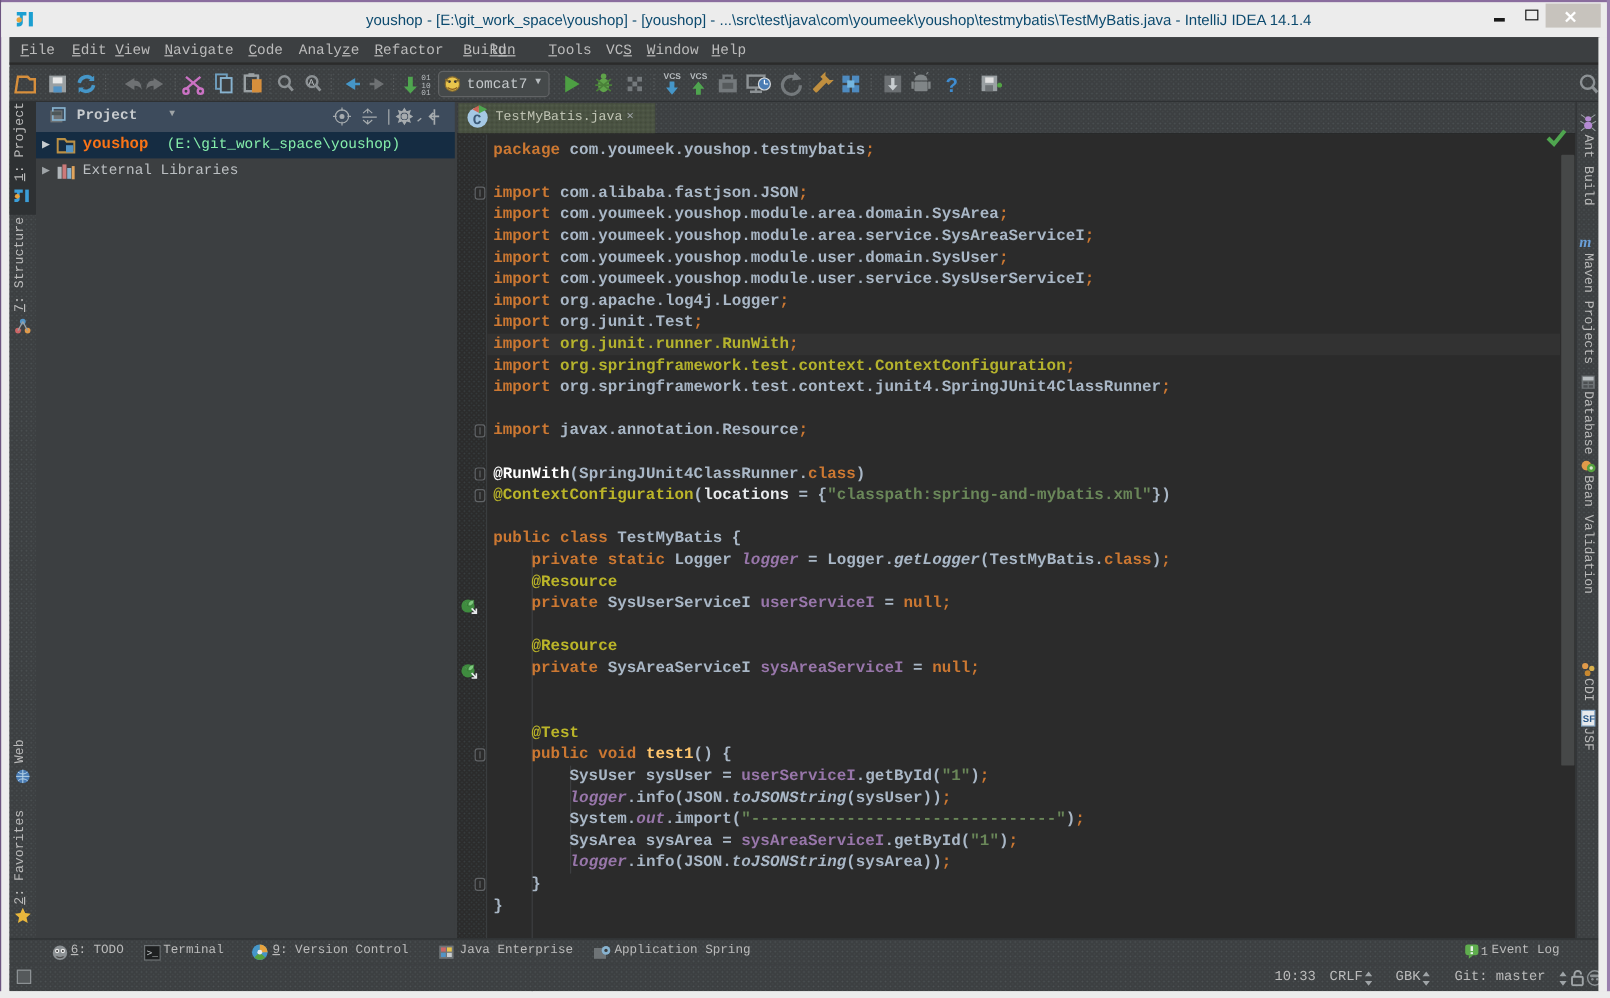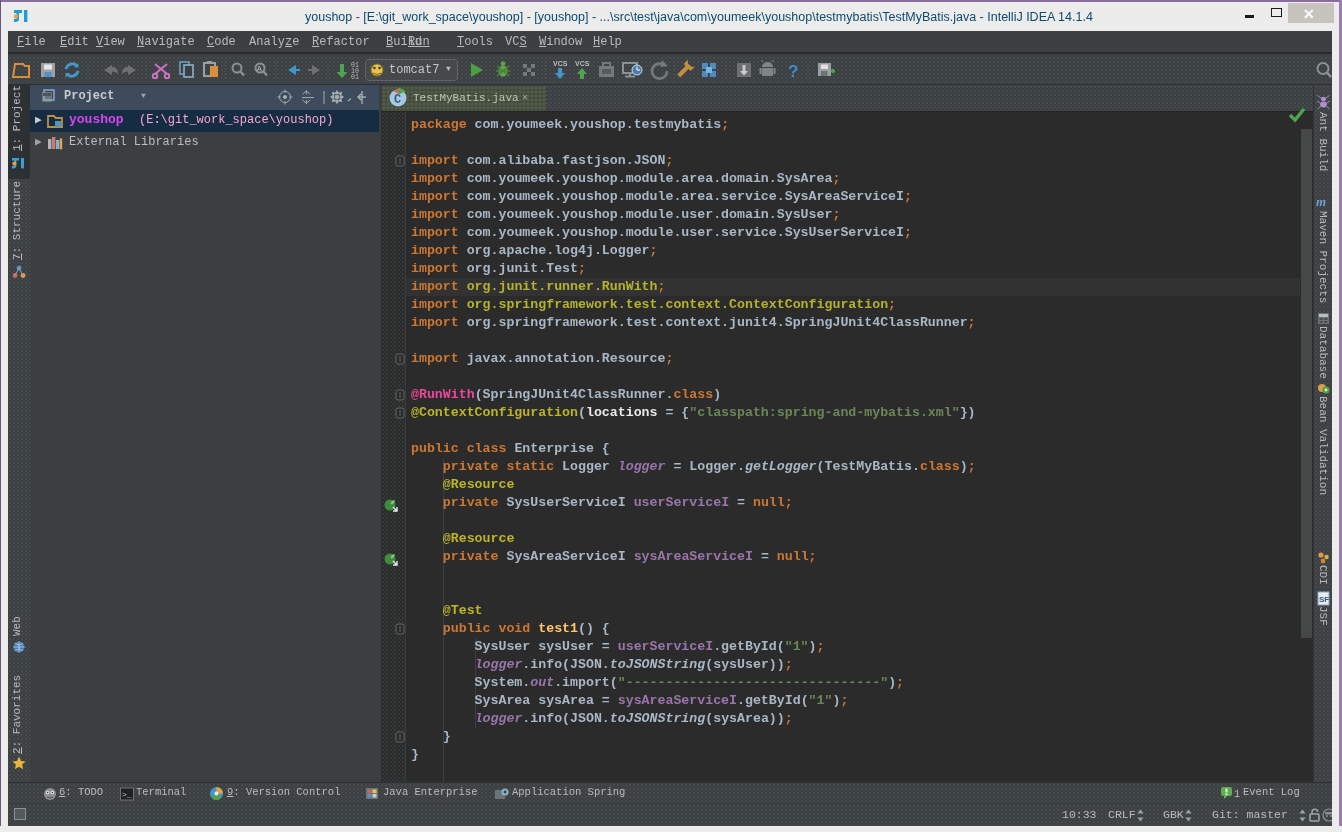--- a/index.html
+++ b/index.html
@@ -267,22 +267,22 @@
         <path d="M86 3 v13 M90 9 h-8 m3 -3 l-3 3 l3 3" stroke-width="1.4"></path>
       </g>
     </svg>
   </div>
   <div class="abs" style="left:0;top:25px;width:349px;height:22px;background:#152c42;">
     <span class="abs" style="left:5px;top:3px;color:#c8cdd0;font-size:11px;">▶</span>
     <svg width="16" height="16" style="position:absolute;left:17px;top:3px;">
         <path d="M1 3 h6 l1.6 2 H15 v9 H1 z" fill="none" stroke="#bb9044" stroke-width="1.8"></path>
         <rect x="8" y="8" width="6" height="6" fill="#5394c6"></rect>
       </svg>
-    <span class="abs" style="left:39px;top:2px;color:#d946ef;font-size:13px;font-weight:bold;">youshop</span>
-    <span class="abs" style="left:109px;top:3px;color:#f9a8d4;font-size:12px;">(E:\git_work_space\youshop)</span>
+    <span class="abs" style="left:39px;top:2px;color:#f97316;font-size:13px;font-weight:bold;">youshop</span>
+    <span class="abs" style="left:109px;top:3px;color:#86efac;font-size:12px;">(E:\git_work_space\youshop)</span>
   </div>
   <div class="abs" style="left:0;top:47px;width:349px;height:22px;">
     <span class="abs" style="left:5px;top:3px;color:#9fa4a7;font-size:11px;">▶</span>
     <svg width="16" height="16" style="position:absolute;left:17px;top:3px;">
         <g>
           <rect x="1" y="4" width="3.4" height="10" fill="#b0b6ba"></rect>
           <rect x="5" y="2" width="3.4" height="12" fill="#cc7a7a"></rect>
           <rect x="9" y="5" width="3.4" height="9" fill="#87b2cf"></rect>
           <rect x="12.8" y="3.4" width="2.4" height="11" fill="#e0a45c"></rect>
         </g>
@@ -320,24 +320,24 @@
 <span style="color:#cc7832;">import</span><span style="color:#a9b7c6;"> com.youmeek.youshop.module.user.domain.SysUser</span><span style="color:#cc7832;">;</span>
 <span style="color:#cc7832;">import</span><span style="color:#a9b7c6;"> com.youmeek.youshop.module.user.service.SysUserServiceI</span><span style="color:#cc7832;">;</span>
 <span style="color:#cc7832;">import</span><span style="color:#a9b7c6;"> org.apache.log4j.Logger</span><span style="color:#cc7832;">;</span>
 <span style="color:#cc7832;">import</span><span style="color:#a9b7c6;"> org.junit.Test</span><span style="color:#cc7832;">;</span>
 <span style="color:#cc7832;">import</span><span style="color:#b5b32d;"> org.junit.runner.RunWith</span><span style="color:#cc7832;">;</span>
 <span style="color:#cc7832;">import</span><span style="color:#b5b32d;"> org.springframework.test.context.ContextConfiguration</span><span style="color:#cc7832;">;</span>
 <span style="color:#cc7832;">import</span><span style="color:#a9b7c6;"> org.springframework.test.context.junit4.SpringJUnit4ClassRunner</span><span style="color:#cc7832;">;</span>
  
 <span style="color:#cc7832;">import</span><span style="color:#a9b7c6;"> javax.annotation.Resource</span><span style="color:#cc7832;">;</span>
  
-<span style="color:#ec4899;">@RunWith</span><span style="color:#a9b7c6;">(SpringJUnit4ClassRunner.</span><span style="color:#cc7832;">class</span><span style="color:#a9b7c6;">)</span>
+<span style="color:#ffffff;">@RunWith</span><span style="color:#a9b7c6;">(SpringJUnit4ClassRunner.</span><span style="color:#cc7832;">class</span><span style="color:#a9b7c6;">)</span>
 <span style="color:#bbb529;">@ContextConfiguration</span><span style="color:#a9b7c6;">(</span><span style="color:#e8eaec;">locations</span><span style="color:#a9b7c6;"> = {</span><span style="color:#6a8759;">"classpath:spring-and-mybatis.xml"</span><span style="color:#a9b7c6;">})</span>
  
-<span style="color:#cc7832;">public class </span><span style="color:#a9b7c6;">Enterprise {</span>
+<span style="color:#cc7832;">public class </span><span style="color:#a9b7c6;">TestMyBatis {</span>
 <span style="color:#a9b7c6;">    </span><span style="color:#cc7832;">private static </span><span style="color:#a9b7c6;">Logger </span><span style="color:#9876aa;font-style:italic;">logger</span><span style="color:#a9b7c6;"> = Logger.</span><span style="color:#a9b7c6;font-style:italic;">getLogger</span><span style="color:#a9b7c6;">(TestMyBatis.</span><span style="color:#cc7832;">class</span><span style="color:#a9b7c6;">)</span><span style="color:#cc7832;">;</span>
 <span style="color:#a9b7c6;">    </span><span style="color:#bbb529;">@Resource</span>
 <span style="color:#a9b7c6;">    </span><span style="color:#cc7832;">private </span><span style="color:#a9b7c6;">SysUserServiceI </span><span style="color:#9876aa;">userServiceI</span><span style="color:#a9b7c6;"> = </span><span style="color:#cc7832;">null;</span>
  
 <span style="color:#a9b7c6;">    </span><span style="color:#bbb529;">@Resource</span>
 <span style="color:#a9b7c6;">    </span><span style="color:#cc7832;">private </span><span style="color:#a9b7c6;">SysAreaServiceI </span><span style="color:#9876aa;">sysAreaServiceI</span><span style="color:#a9b7c6;"> = </span><span style="color:#cc7832;">null;</span>
  
  
 <span style="color:#a9b7c6;">    </span><span style="color:#bbb529;">@Test</span>
 <span style="color:#a9b7c6;">    </span><span style="color:#cc7832;">public void </span><span style="color:#ffc66d;font-weight:bold;">test1</span><span style="color:#a9b7c6;">() {</span>

